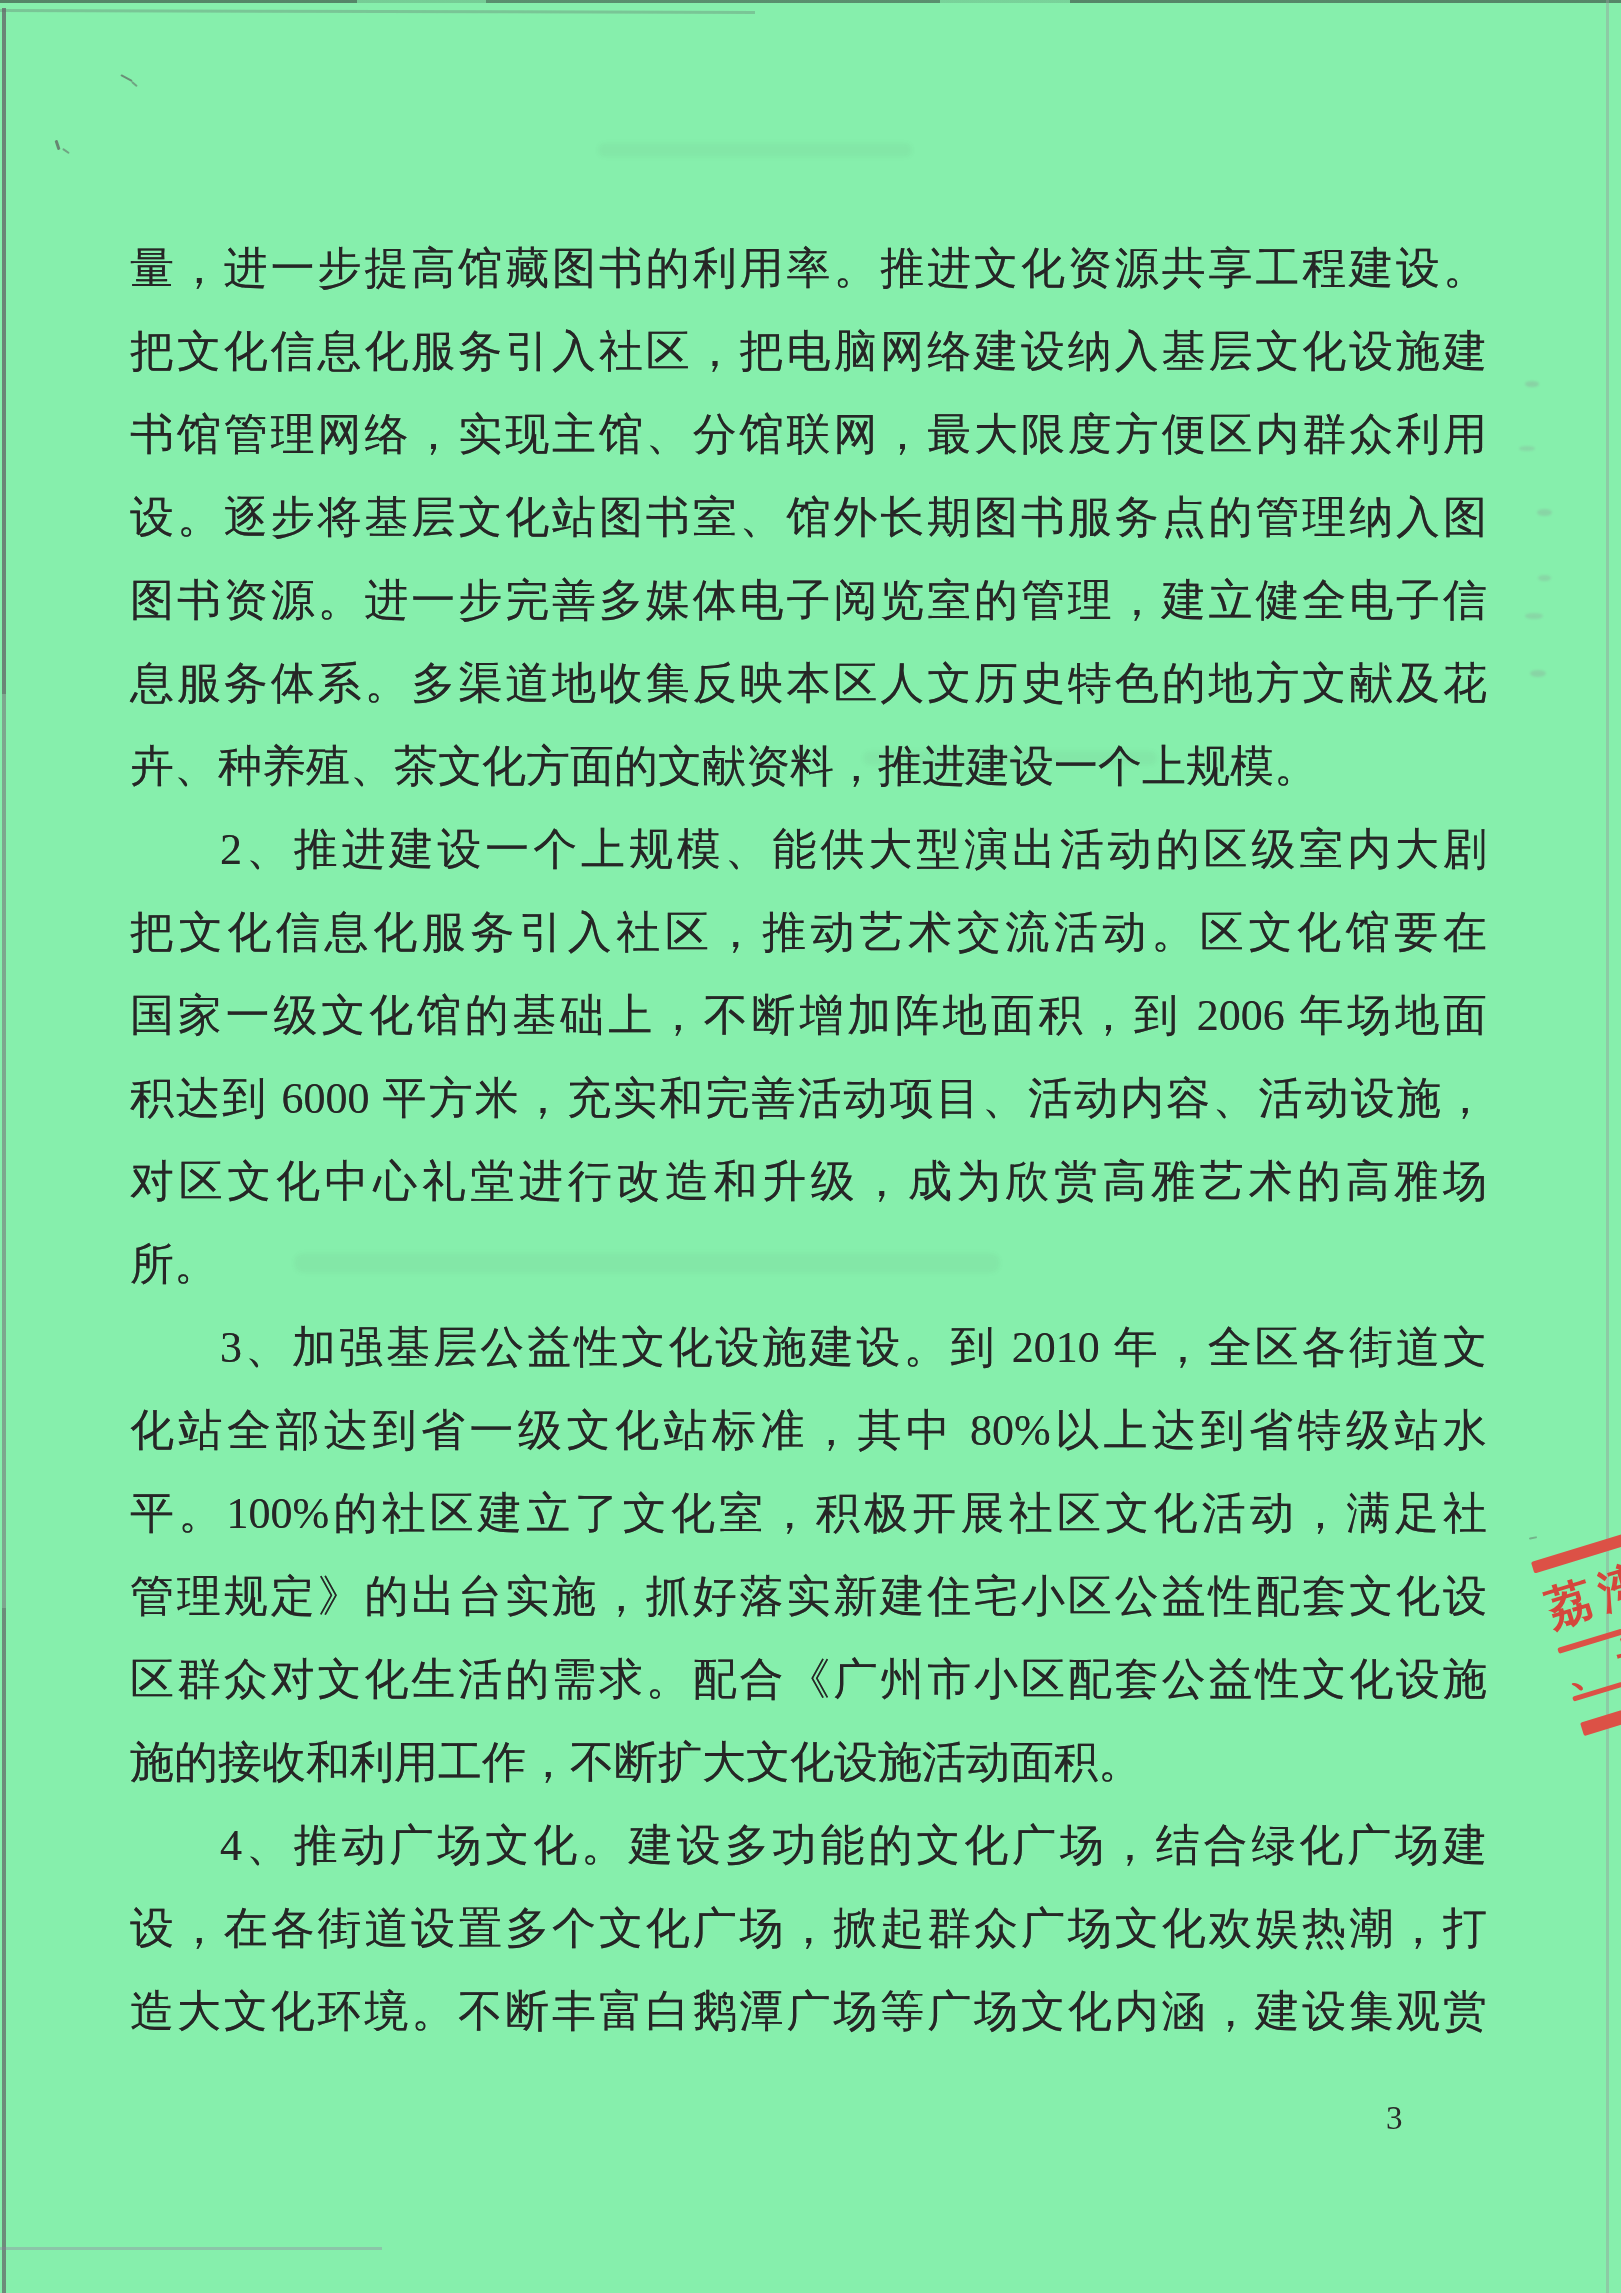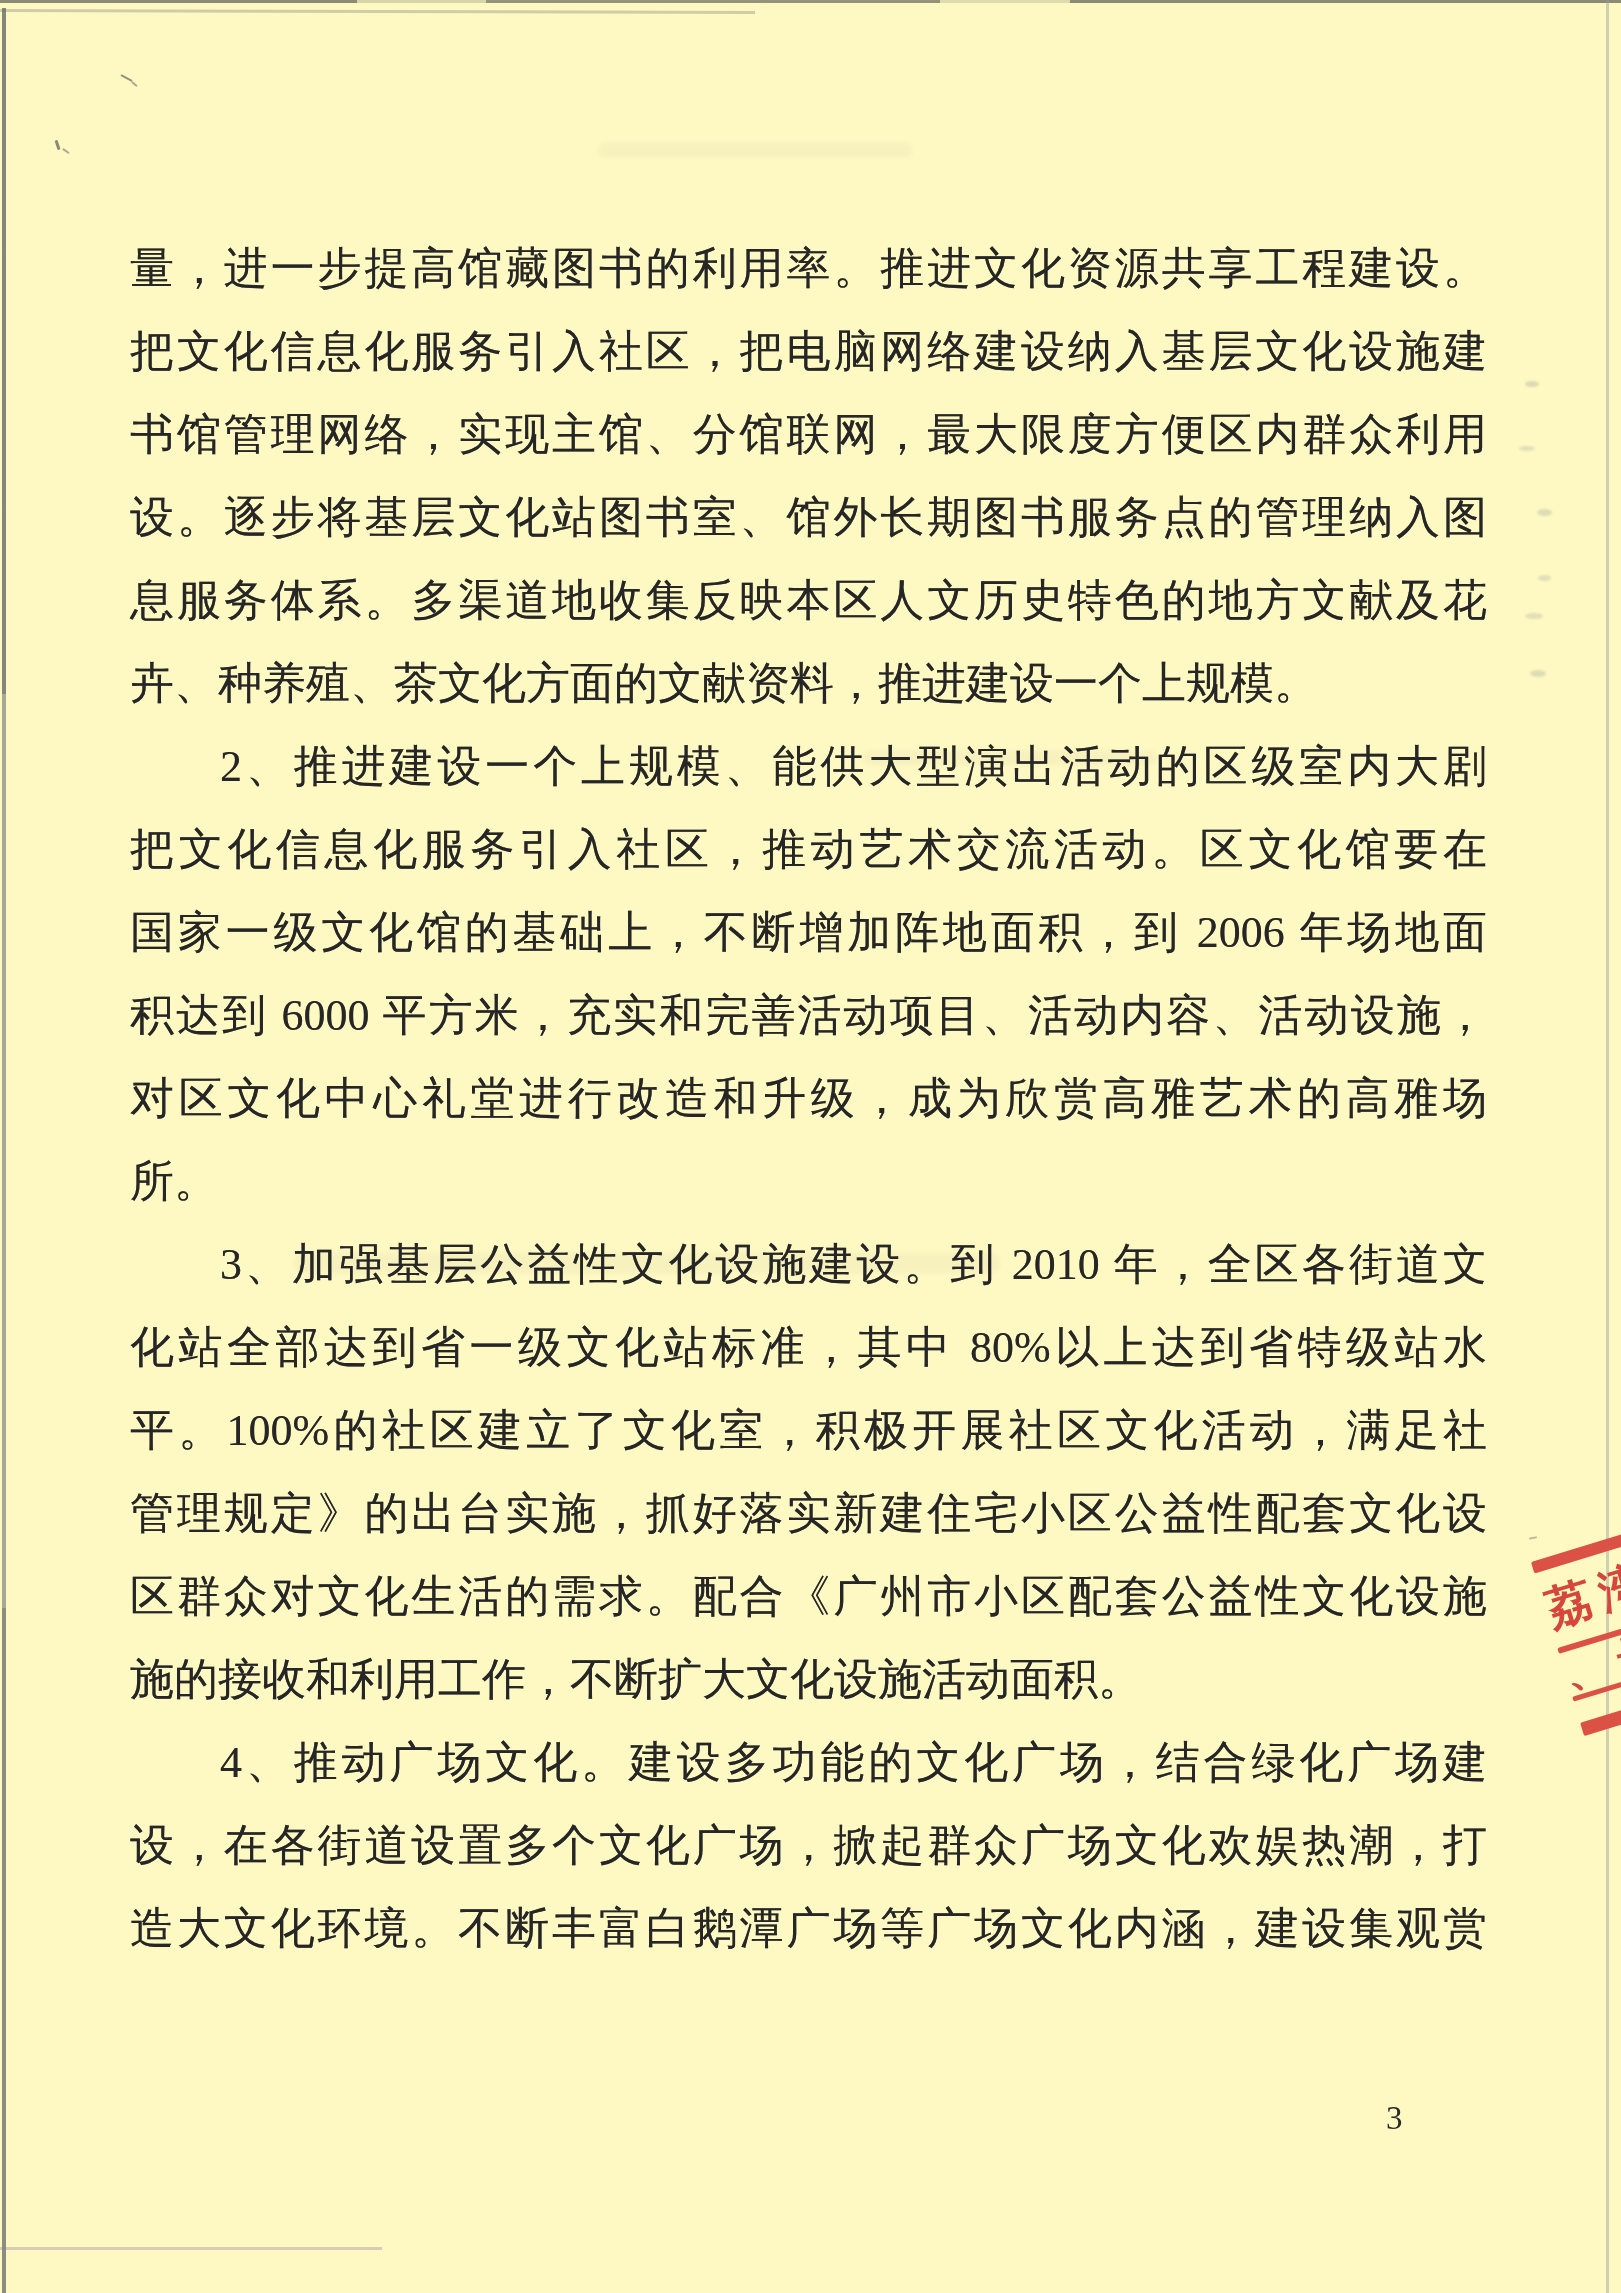--- a/index.html
+++ b/index.html
@@ -1,20 +1,20 @@
 <!DOCTYPE html>
 <html><head>
 <meta charset="utf-8">
 <style>
   html, body { margin: 0; padding: 0; background: #ffffff; }
   .page {
     position: relative;
     width: 1621px;
     height: 2294px;
-    background: #fef9c3;
+    background: #86efac;
     overflow: hidden;
     font-family: "Liberation Serif", "DejaVu Serif", serif;
   }
 
   
   .edge-top {
     position: absolute; left: 0; top: 0; width: 100%; height: 2.9px;
     background: linear-gradient(90deg,
       rgba(45,48,48,.55) 0 22%, rgba(45,48,48,.18) 22% 30%,
       rgba(45,48,48,.5) 30% 58%, rgba(45,48,48,.15) 58% 66%,
@@ -125,20 +125,21 @@
   <div class="smudge sm-6"></div>
   <div class="blot bl-1"></div>
   <div class="blot bl-2"></div>
   <div class="blot bl-3"></div>
 
   <div class="text-block">
     <div class="line">量，进一步提高馆藏图书的利用率。推进文化资源共享工程建设。</div>
     <div class="line">把文化信息化服务引入社区，把电脑网络建设纳入基层文化设施建</div>
     <div class="line">书馆管理网络，实现主馆、分馆联网，最大限度方便区内群众利用</div>
     <div class="line">设。逐步将基层文化站图书室、馆外长期图书服务点的管理纳入图</div>
+    <div class="line">图书资源。进一步完善多媒体电子阅览室的管理，建立健全电子信</div>
     <div class="line">息服务体系。多渠道地收集反映本区人文历史特色的地方文献及花</div>
     <div class="line short">卉、种养殖、茶文化方面的文献资料，推进建设一个上规模。</div>
     <div class="line indent">2、推进建设一个上规模、能供大型演出活动的区级室内大剧</div>
     <div class="line">把文化信息化服务引入社区，推动艺术交流活动。区文化馆要在</div>
     <div class="line">国家一级文化馆的基础上，不断增加阵地面积，到 2006 年场地面</div>
     <div class="line">积达到 6000 平方米，充实和完善活动项目、活动内容、活动设施，</div>
     <div class="line">对区文化中心礼堂进行改造和升级，成为欣赏高雅艺术的高雅场</div>
     <div class="line short">所。</div>
     <div class="line indent">3、加强基层公益性文化设施建设。到 2010 年，全区各街道文</div>
     <div class="line">化站全部达到省一级文化站标准，其中 80%以上达到省特级站水</div>

